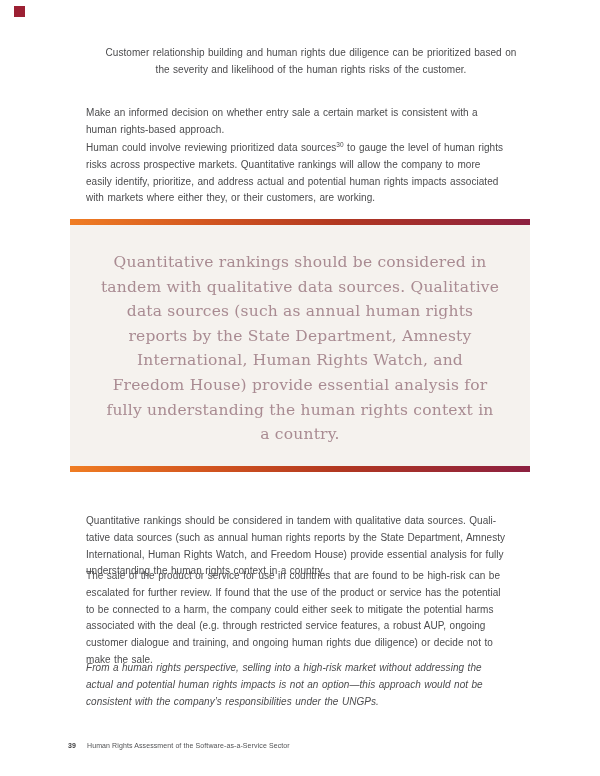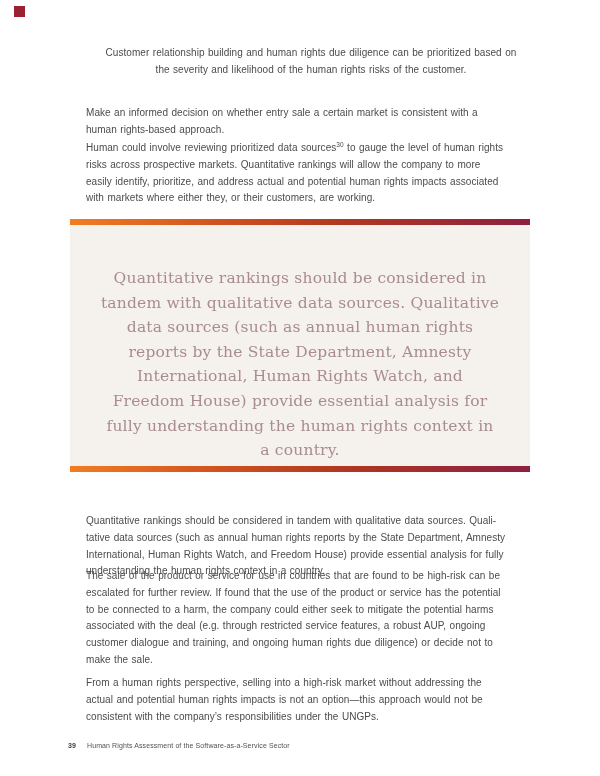--- a/index.html
+++ b/index.html
@@ -26,34 +26,34 @@
   .par-intro{top:45px;text-align:center;}
   .section-heading{
     position:absolute;left:86px;top:85px;width:450px;margin:0;
     font-size:10.3px;font-weight:700;color:#3c3c3e;letter-spacing:.05px;
   }
   .par-market{top:105px;}
   .par-sources{top:140px;}
   .par-sources sup{font-size:6.5px;line-height:0;vertical-align:super;}
   .par-quant{top:513px;}
   .par-sale{top:568px;}
-  .par-persp{top:675px;}
+  .par-persp{top:660px;font-style:italic;}
 
   .pull-quote{
     position:absolute;left:70px;top:219px;width:460px;
   }
   .pq-bar{
     height:6px;width:100%;
     background:linear-gradient(90deg,#f07d23 0%,#d2551f 30%,#b23820 58%,#8c2040 100%);
   }
   .pq-inner{
     box-sizing:border-box;
     height:241px;
     background:#f5f2ee;
-    padding:41px 18px 16px 18px;
+    padding:25px 18px 16px 18px;
   }
   .pq-text{
     margin:0;
     font-family:"DejaVu Serif", serif;
     font-size:15.5px;line-height:24.6px;
     letter-spacing:.2px;
     color:#a98b92;
     text-align:center;
     white-space:pre-line;
   }

